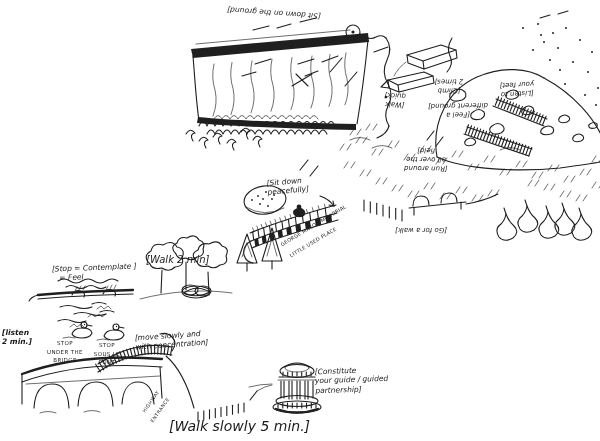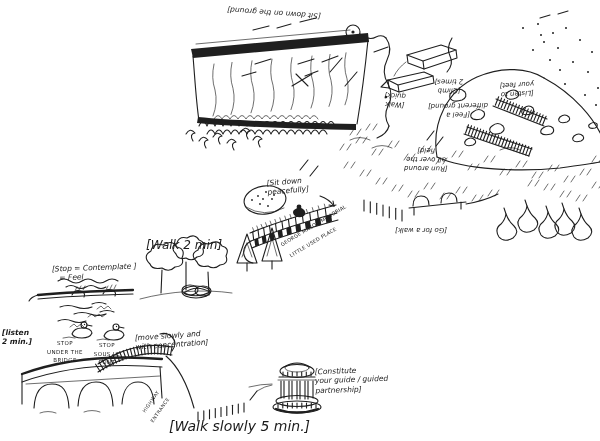--- a/index.html
+++ b/index.html
@@ -18,21 +18,21 @@
   #a-sit-ground{left:226px;top:8px;width:96px;text-align:center;transform:rotate(184deg);}
   #a-walk-quick{left:378px;top:91px;width:34px;text-align:center;transform:rotate(183deg);font-size:7px;}
   #a-climb{left:430px;top:77px;width:38px;text-align:center;transform:rotate(179deg);font-size:7px;}
   #a-listen-feet{left:492px;top:80px;width:50px;text-align:center;transform:rotate(177deg);font-size:7px;}
   #a-feel-ground{left:427px;top:101px;width:62px;text-align:center;transform:rotate(179deg);font-size:7px;}
   #a-run-around{left:399px;top:146px;width:54px;text-align:center;transform:rotate(181deg);font-size:7px;}
   #a-go-walk{left:390px;top:225px;width:62px;text-align:center;transform:rotate(180deg);font-size:7px;}
   #a-sit-peace{left:267px;top:177px;transform:rotate(-5deg);}
   #a-memorial-1{left:280px;top:243px;transform:rotate(-31deg);transform-origin:0 0;}
   #a-memorial-2{left:289px;top:254px;transform:rotate(-31deg);transform-origin:0 0;}
-  #a-walk2{left:146px;top:238px;font-size:12px;}
+  #a-walk2{left:146px;top:254px;font-size:10px;}
   #a-stop-cont{left:52px;top:263px;transform:rotate(-2deg);}
   #a-listen2{left:2px;top:328px;font-weight:bold;}
   #a-stop-bridge{left:40px;top:339px;width:50px;}
   #a-stop-sous{left:88px;top:341px;width:38px;}
   #a-move-slow{left:135px;top:331px;transform:rotate(-4deg);}
   #a-hwy1{left:147px;top:407px;transform:rotate(-55deg);transform-origin:0 100%;font-size:4.8px;}
   #a-hwy2{left:155px;top:417px;transform:rotate(-55deg);transform-origin:0 100%;font-size:4.8px;}
   #a-constitute{left:315px;top:366px;transform:rotate(-2deg);}
   #a-walk-slow{left:169px;top:418px;font-size:14px;}
 </style>

